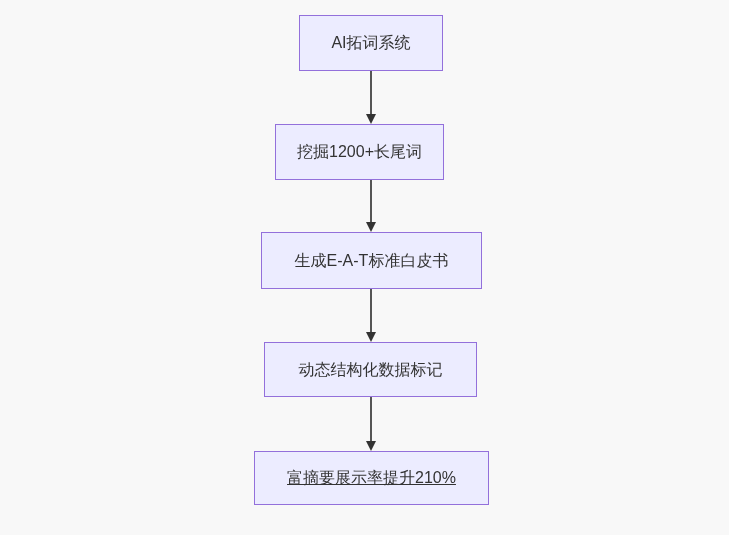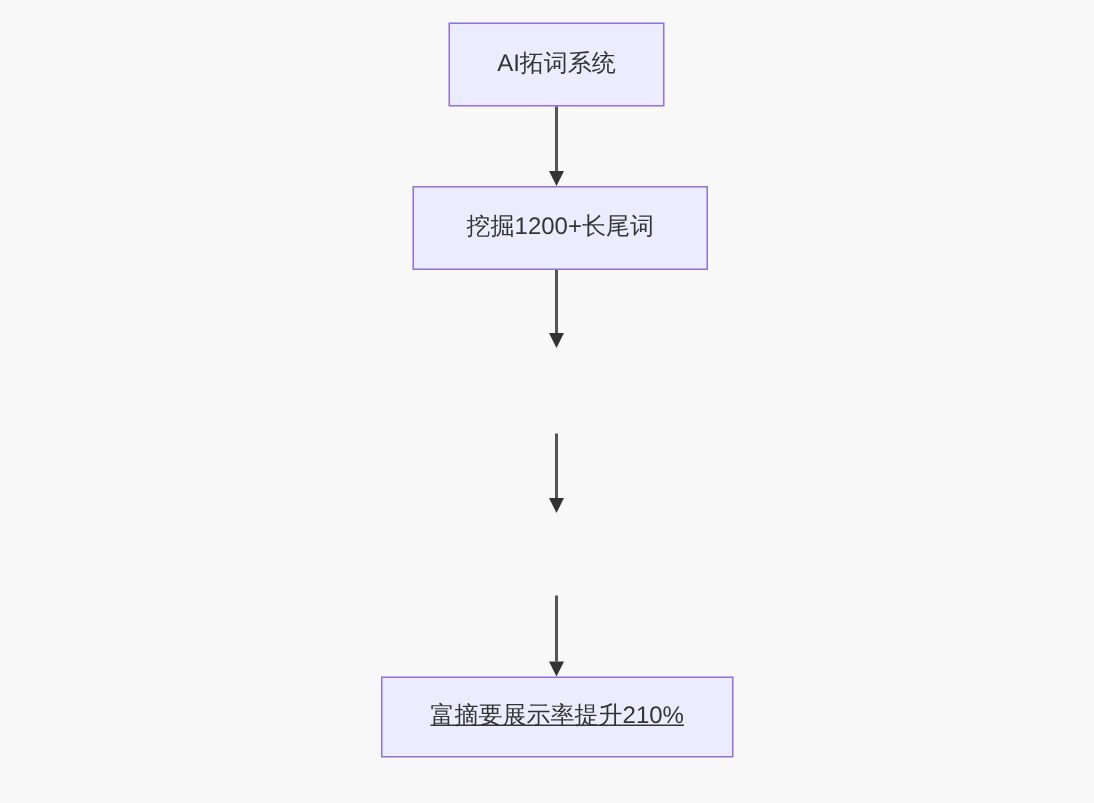--- a/index.html
+++ b/index.html
@@ -30,21 +30,21 @@
     display: flex;
     align-items: center;
     justify-content: center;
     color: var(--text);
     font-size: 16px;
     line-height: 1;
     white-space: nowrap;
   }
   
   .n0 { left: 299px; top: 15px;  width: 144px; height: 56px; }
-  .n1 { left: 275px; top: 124px; width: 197px; height: 56px; }
+  .n1 { left: 275px; top: 124px; width: 169px; height: 56px; }
   .n2 { left: 261px; top: 232px; width: 221px; height: 57px; }
   .n3 { left: 264px; top: 342px; width: 213px; height: 55px; }
   .n4 { left: 254px; top: 451px; width: 235px; height: 54px; text-decoration: underline; }
 
   .edge { position: absolute; }
   .edge-line {
     position: absolute;
     width: 2px;
     background: var(--edge);
     left: 370px;
@@ -79,26 +79,32 @@
 
   <div class="node n1">
     <span>挖掘1200+长尾词</span>
   </div>
 
   <div class="edge e1">
     <div class="edge-line"></div>
     <div class="edge-head"></div>
   </div>
 
+  <div class="node n2">
+    <span>生成E-A-T标准白皮书</span>
+  </div>
 
   <div class="edge e2">
     <div class="edge-line"></div>
     <div class="edge-head"></div>
   </div>
 
+  <div class="node n3">
+    <span>动态结构化数据标记</span>
+  </div>
 
   <div class="edge e3">
     <div class="edge-line"></div>
     <div class="edge-head"></div>
   </div>
 
   <div class="node n4">
     <span>富摘要展示率提升210%</span>
   </div>
 

